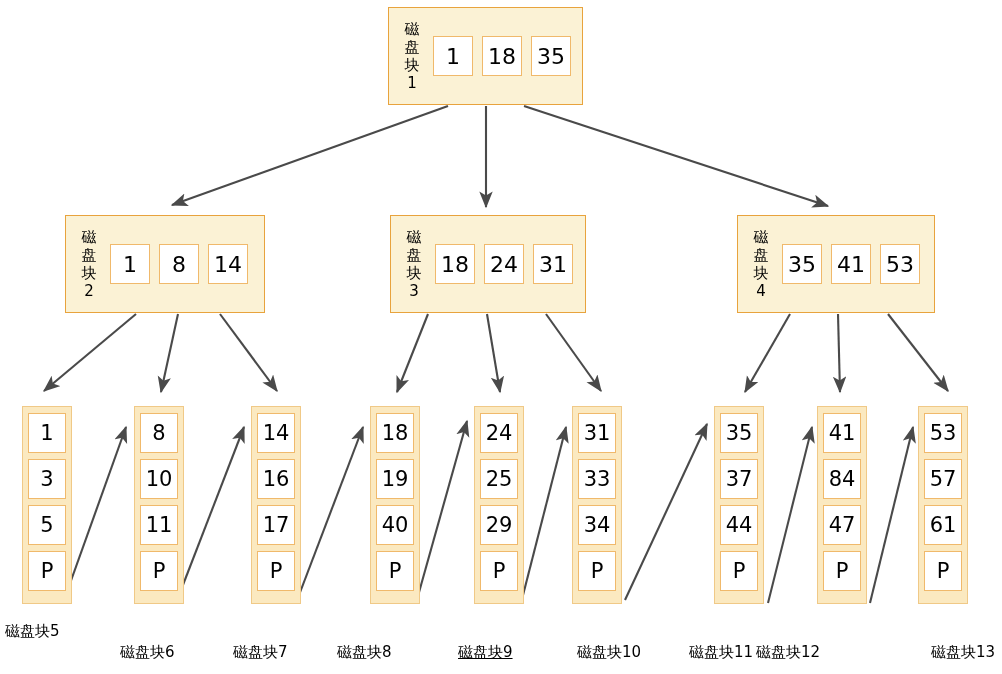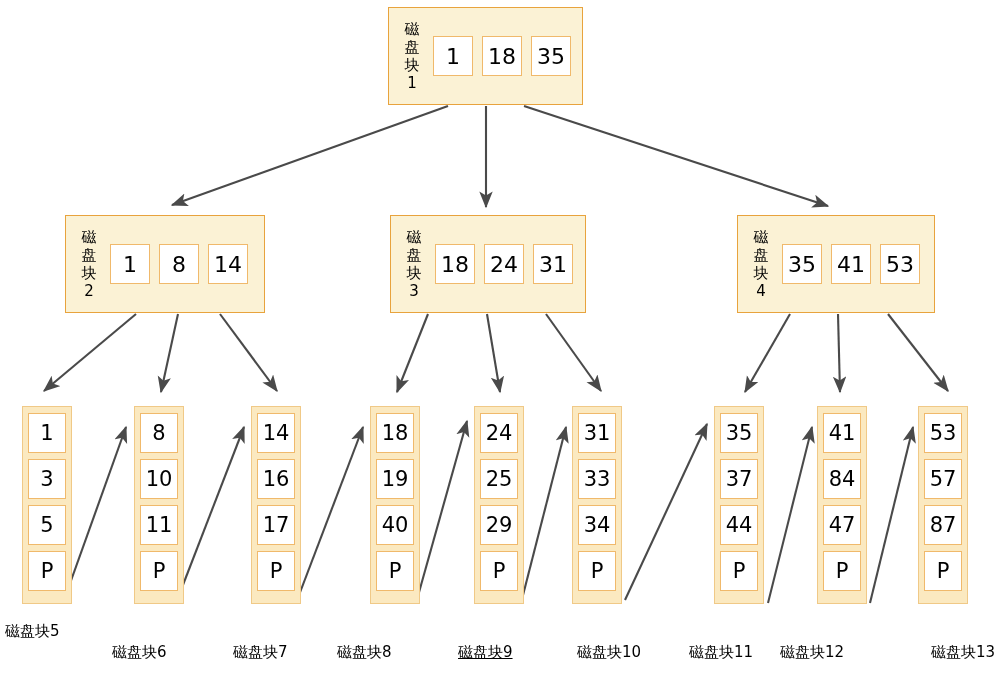--- a/index.html
+++ b/index.html
@@ -199,21 +199,21 @@
     <div class="leaf-cell">P</div>
   </div>
   <div class="leaf-caption" style="left:5px; top:622px;">磁盘块5</div>
 
   <div class="leaf" style="left:134px; top:406px;">
     <div class="leaf-cell">8</div>
     <div class="leaf-cell">10</div>
     <div class="leaf-cell">11</div>
     <div class="leaf-cell">P</div>
   </div>
-  <div class="leaf-caption" style="left:112px; top:643px;text-align:center;">磁盘块6</div>
+  <div class="leaf-caption" style="left:120px; top:643px;text-align:center;">磁盘块6</div>
 
   <div class="leaf" style="left:251px; top:406px;">
     <div class="leaf-cell">14</div>
     <div class="leaf-cell">16</div>
     <div class="leaf-cell">17</div>
     <div class="leaf-cell">P</div>
   </div>
   <div class="leaf-caption" style="left:233px; top:643px;">磁盘块7</div>
 
   <div class="leaf" style="left:370px; top:406px;">
@@ -247,23 +247,23 @@
     <div class="leaf-cell">P</div>
   </div>
   <div class="leaf-caption" style="left:689px; top:643px;">磁盘块11</div>
 
   <div class="leaf" style="left:817px; top:406px;">
     <div class="leaf-cell">41</div>
     <div class="leaf-cell">84</div>
     <div class="leaf-cell">47</div>
     <div class="leaf-cell">P</div>
   </div>
-  <div class="leaf-caption" style="left:780px; top:643px;">磁盘块12</div>
+  <div class="leaf-caption" style="left:756px; top:643px;">磁盘块12</div>
 
   <div class="leaf" style="left:918px; top:406px;">
     <div class="leaf-cell">53</div>
     <div class="leaf-cell">57</div>
-    <div class="leaf-cell">87</div>
+    <div class="leaf-cell">61</div>
     <div class="leaf-cell">P</div>
   </div>
   <div class="leaf-caption" style="left:896px; top:643px;margin-left:35px;">磁盘块13</div>
 
 </div>
 
 </body></html>

